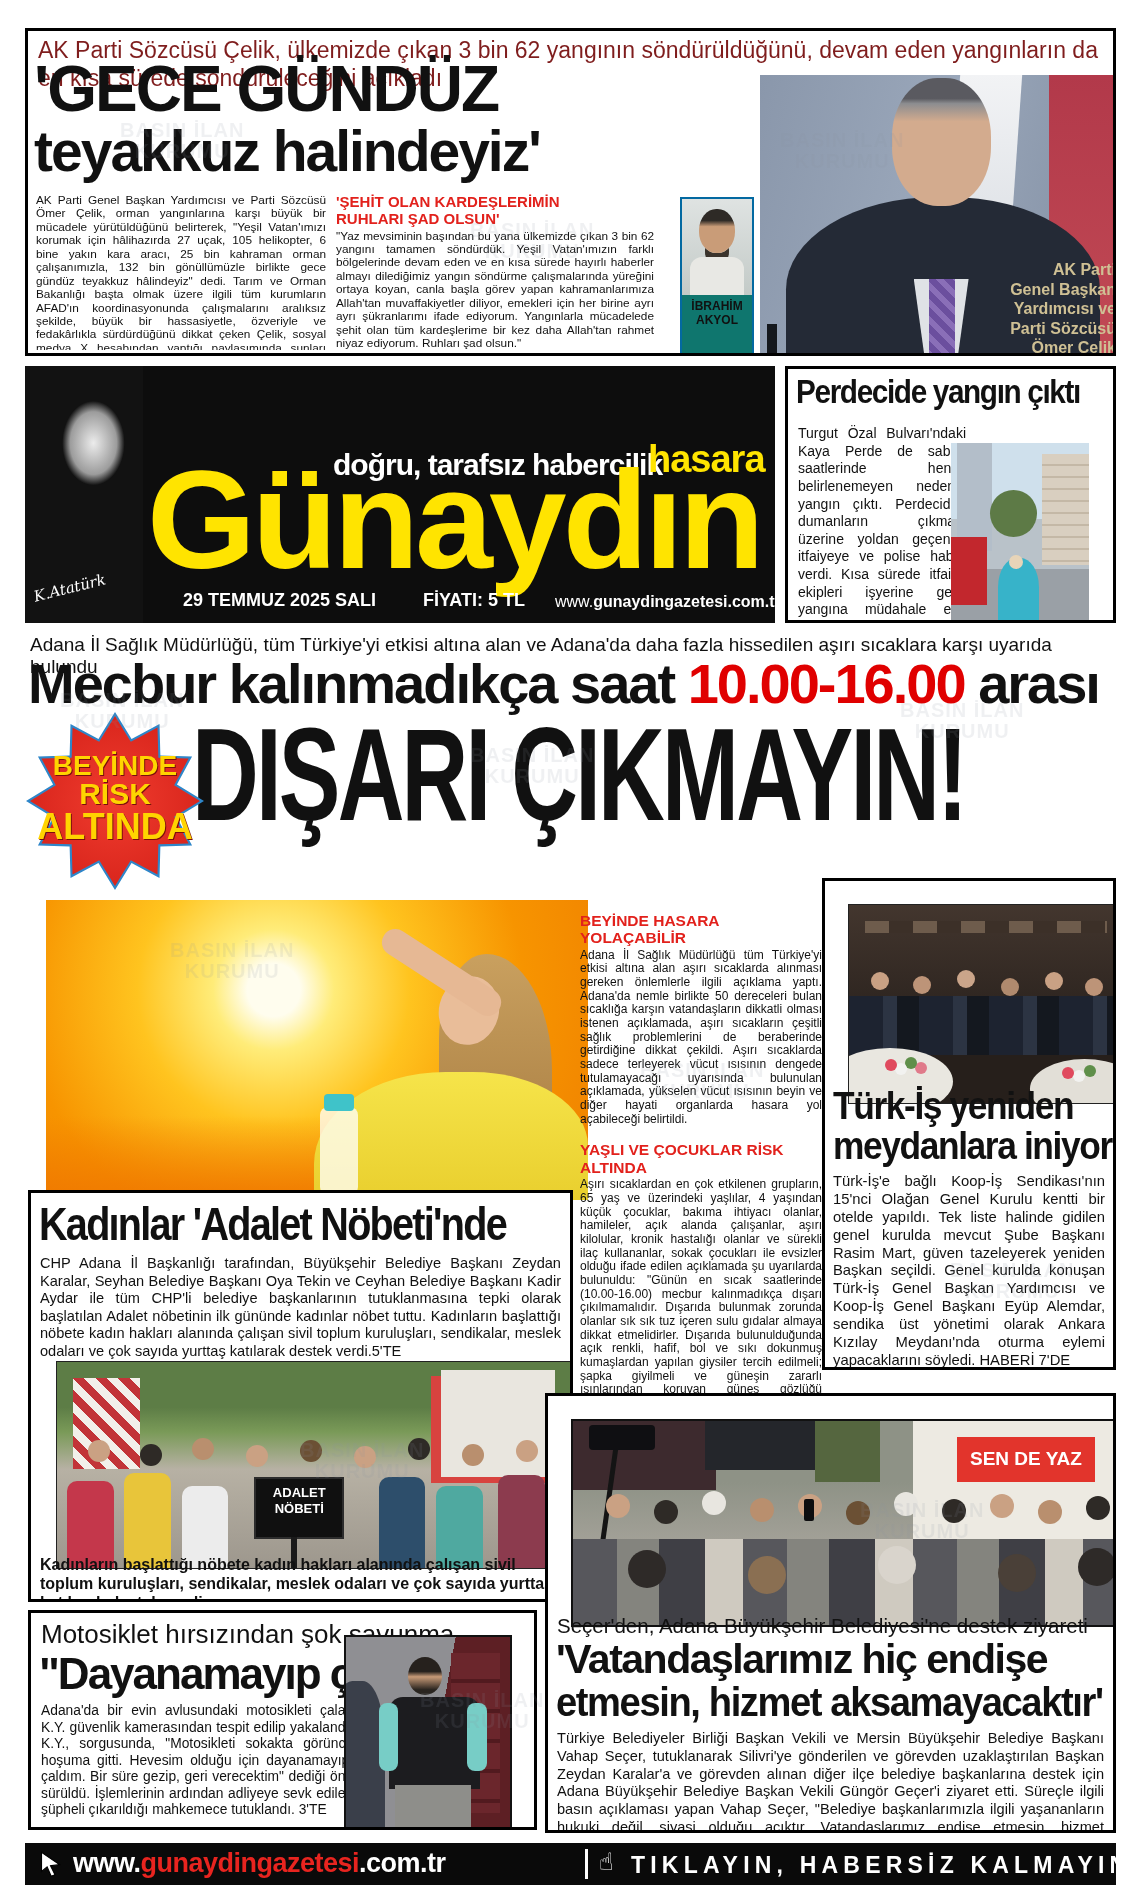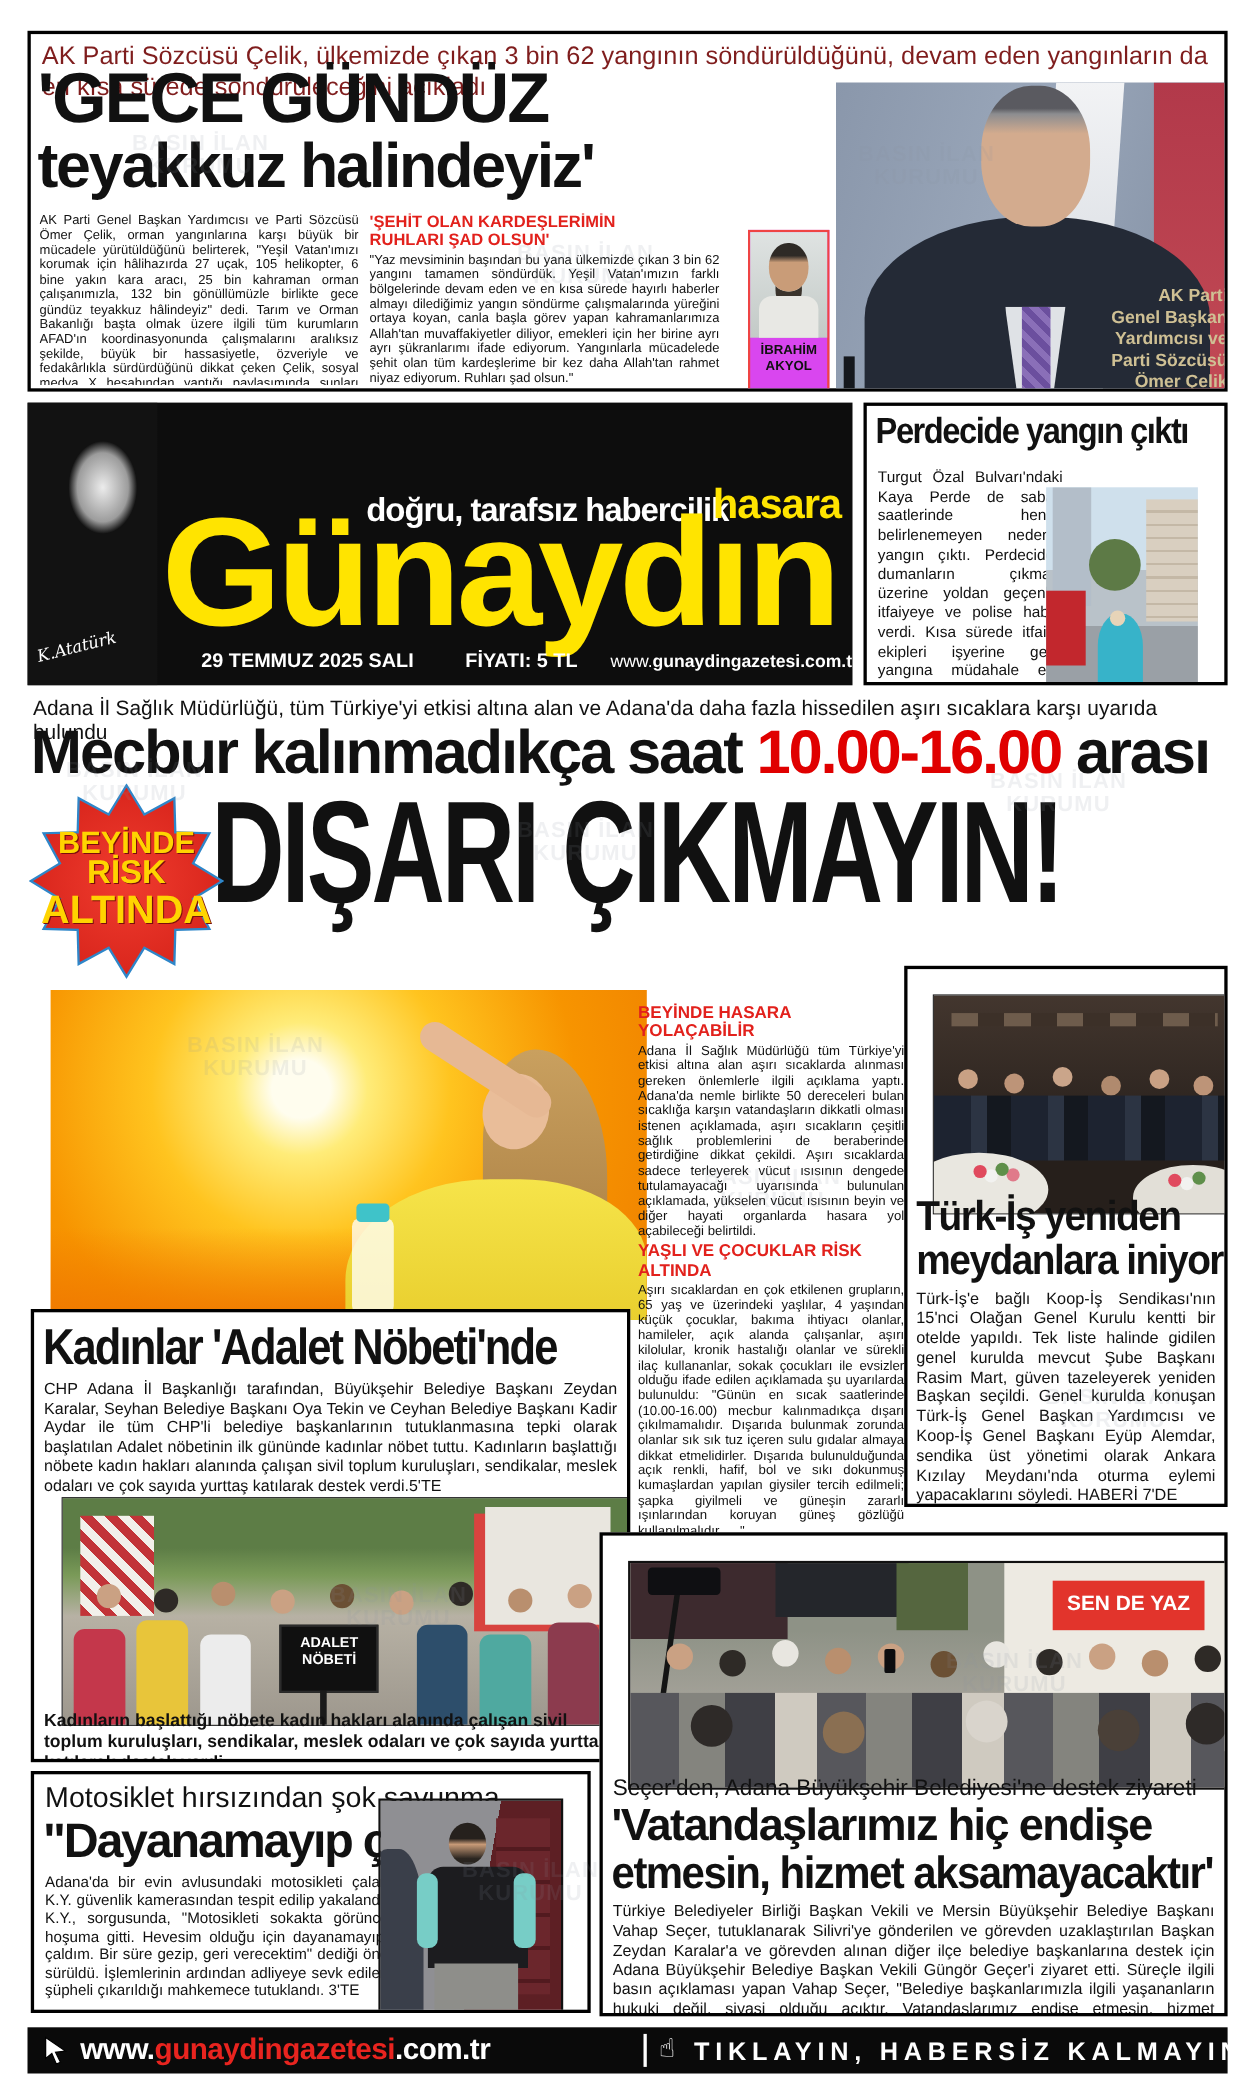--- a/index.html
+++ b/index.html
@@ -59,21 +59,21 @@
     <div class="abs cond" style="left:6px;top:92px;font-size:57px;font-weight:bold;letter-spacing:-2px;line-height:1">teyakkuz halindeyiz'</div>
 
     <div class="abs" style="left:8px;top:163px;width:290px;height:156px;overflow:hidden">
       <p class="body-sm jus">AK Parti Genel Başkan Yardımcısı ve Parti Sözcüsü Ömer Çelik, orman yangınlarına karşı büyük bir mücadele yürütüldüğünü belirterek, "Yeşil Vatan'ımızı korumak için hâlihazırda 27 uçak, 105 helikopter, 6 bine yakın kara aracı, 25 bin kahraman orman çalışanımızla, 132 bin gönüllümüzle birlikte gece gündüz teyakkuz hâlindeyiz" dedi. Tarım ve Orman Bakanlığı başta olmak üzere ilgili tüm kurumların AFAD'ın koordinasyonunda çalışmalarını aralıksız şekilde, büyük bir hassasiyetle, özveriyle ve fedakârlıkla sürdürdüğünü dikkat çeken Çelik, sosyal medya X hesabından yaptığı paylaşımında şunları söyledi:</p>
     </div>
     <div class="abs" style="left:308px;top:163px;width:318px;height:156px;overflow:hidden">
       <div class="sub" style="width:250px">'ŞEHİT OLAN KARDEŞLERİMİN RUHLARI ŞAD OLSUN'</div>
       <p class="body-sm jus">"Yaz mevsiminin başından bu yana ülkemizde çıkan 3 bin 62 yangını tamamen söndürdük. Yeşil Vatan'ımızın farklı bölgelerinde devam eden ve en kısa sürede hayırlı haberler almayı dilediğimiz yangın söndürme çalışmalarında yüreğini ortaya koyan, canla başla görev yapan kahramanlarımıza Allah'tan muvaffakiyetler diliyor, emekleri için her birine ayrı ayrı şükranlarımı ifade ediyorum. Yangınlarla mücadelede şehit olan tüm kardeşlerime bir kez daha Allah'tan rahmet niyaz ediyorum. Ruhları şad olsun."</p>
     </div>
 
-    <figure class="abs" style="left:636px;top:162px;width:70px;height:158px;border:2px solid #ef4444;background:#d946ef">
+    <figure class="abs" style="left:636px;top:150px;width:70px;height:158px;border:2px solid #0369a1;background:#0f766e">
       <div class="abs" style="left:0;top:0;width:100%;height:96px;background:linear-gradient(#dfe3e2,#c3cac7)">
         <div class="abs" style="left:17px;top:10px;width:36px;height:44px;border-radius:48%;background:linear-gradient(#2e2a26 0 26%,#c99c78 40%);box-shadow:0 20px 0 -6px #3a332c"></div>
         <div class="abs" style="left:8px;top:58px;width:54px;height:38px;border-radius:12px 12px 0 0;background:#e8e8e4"></div>
       </div>
       <figcaption class="abs pre" style="left:0;top:100px;width:100%;text-align:center;font-weight:bold;font-size:12px;line-height:1.2">İBRAHİM
 AKYOL</figcaption>
     </figure>
 
     <figure class="abs" style="left:716px;top:28px;width:366px;height:291px;overflow:hidden;background:linear-gradient(105deg,#8a97ab,#9aa7ba 45%,#7f8ca0)">
       <div class="abs" style="left:52%;top:0;width:17%;height:100%;background:linear-gradient(#f2f3f5,#cfd4db);transform:skewX(-4deg)"></div>
@@ -138,21 +138,21 @@
       <div class="abs" style="right:26%;top:2%;width:46%;height:11%;border-radius:20px;background:#e6b894;transform:rotate(33deg)"></div>
       <div class="abs" style="right:0;bottom:0;width:92%;height:52%;border-radius:48% 42% 0 0/72% 58% 0 0;background:linear-gradient(#f6e44a,#e9cf2e)"></div>
       <div class="abs" style="left:10%;bottom:2%;width:13%;height:36%;border-radius:8px;background:rgba(255,255,255,.75)"></div>
       <div class="abs" style="left:11.5%;bottom:36%;width:10%;height:7%;border-radius:4px;background:#3fc3c9"></div>
     </div>
   </figure>
 
   <div class="abs" style="left:580px;top:912px;width:242px">
     <div class="sub" style="font-size:15.5px">BEYİNDE HASARA YOLAÇABİLİR</div>
     <p class="jus" style="font-size:12px;line-height:1.14">Adana İl Sağlık Müdürlüğü tüm Türkiye'yi etkisi altına alan aşırı sıcaklarda alınması gereken önlemlerle ilgili açıklama yaptı. Adana'da nemle birlikte 50 dereceleri bulan sıcaklığa karşın vatandaşların dikkatli olması istenen açıklamada, aşırı sıcakların çeşitli sağlık problemlerini de beraberinde getirdiğine dikkat çekildi. Aşırı sıcaklarda sadece terleyerek vücut ısısının dengede tutulamayacağı uyarısında bulunulan açıklamada, yükselen vücut ısısının beyin ve diğer hayati organlarda hasara yol açabileceği belirtildi.</p>
-    <div class="sub" style="font-size:15.5px;margin-top:3px">YAŞLI VE ÇOCUKLAR RİSK ALTINDA</div>
+    <div class="sub" style="font-size:15.5px;margin-top:15px">YAŞLI VE ÇOCUKLAR RİSK ALTINDA</div>
     <p class="jus" style="font-size:12px;line-height:1.14">Aşırı sıcaklardan en çok etkilenen grupların, 65 yaş ve üzerindeki yaşlılar, 4 yaşından küçük çocuklar, bakıma ihtiyacı olanlar, hamileler, açık alanda çalışanlar, aşırı kilolular, kronik hastalığı olanlar ve sürekli ilaç kullananlar, sokak çocukları ile evsizler olduğu ifade edilen açıklamada şu uyarılarda bulunuldu: "Günün en sıcak saatlerinde (10.00-16.00) mecbur kalınmadıkça dışarı çıkılmamalıdır. Dışarıda bulunmak zorunda olanlar sık sık tuz içeren sulu gıdalar almaya dikkat etmelidirler. Dışarıda bulunulduğunda açık renkli, hafif, bol ve sıkı dokunmuş kumaşlardan yapılan giysiler tercih edilmeli; şapka giyilmeli ve güneşin zararlı ışınlarından koruyan güneş gözlüğü kullanılmalıdır….."</p>
     <div style="font-size:14.5px;margin-top:2px"><b>Birsen UÇAR</b><span>'ın Haberi 4'TE</span></div>
   </div>
 
   <section class="box" style="left:822px;top:878px;width:288px;height:486px">
     <figure class="abs" style="left:7px;top:7px;width:274px;height:198px;overflow:hidden;border:1px solid #222;background:linear-gradient(#43362e,#261f1b 70%)">
       <div class="abs" style="left:6%;top:8%;width:88%;height:6%;background:repeating-linear-gradient(90deg,#6e5c4c 0 24px,#3c3028 24px 48px)"></div>
       <div class="head" style="left:8%;top:34%;width:18px;height:18px;background:#c9a184;box-shadow:42px 4px 0 #bd9478,86px -2px 0 #caa58a,130px 6px 0 #b08a6e,174px 0 0 #c9a184,214px 6px 0 #bd9478"></div>
       <div class="abs" style="left:0;top:46%;width:100%;height:30%;background:repeating-linear-gradient(90deg,#1d2330 0 34px,#2c3443 34px 48px,#14181f 48px 70px)"></div>
       <div class="abs" style="left:-8%;bottom:-6%;width:46%;height:34%;border-radius:50%;background:#e9e7e0"></div>

